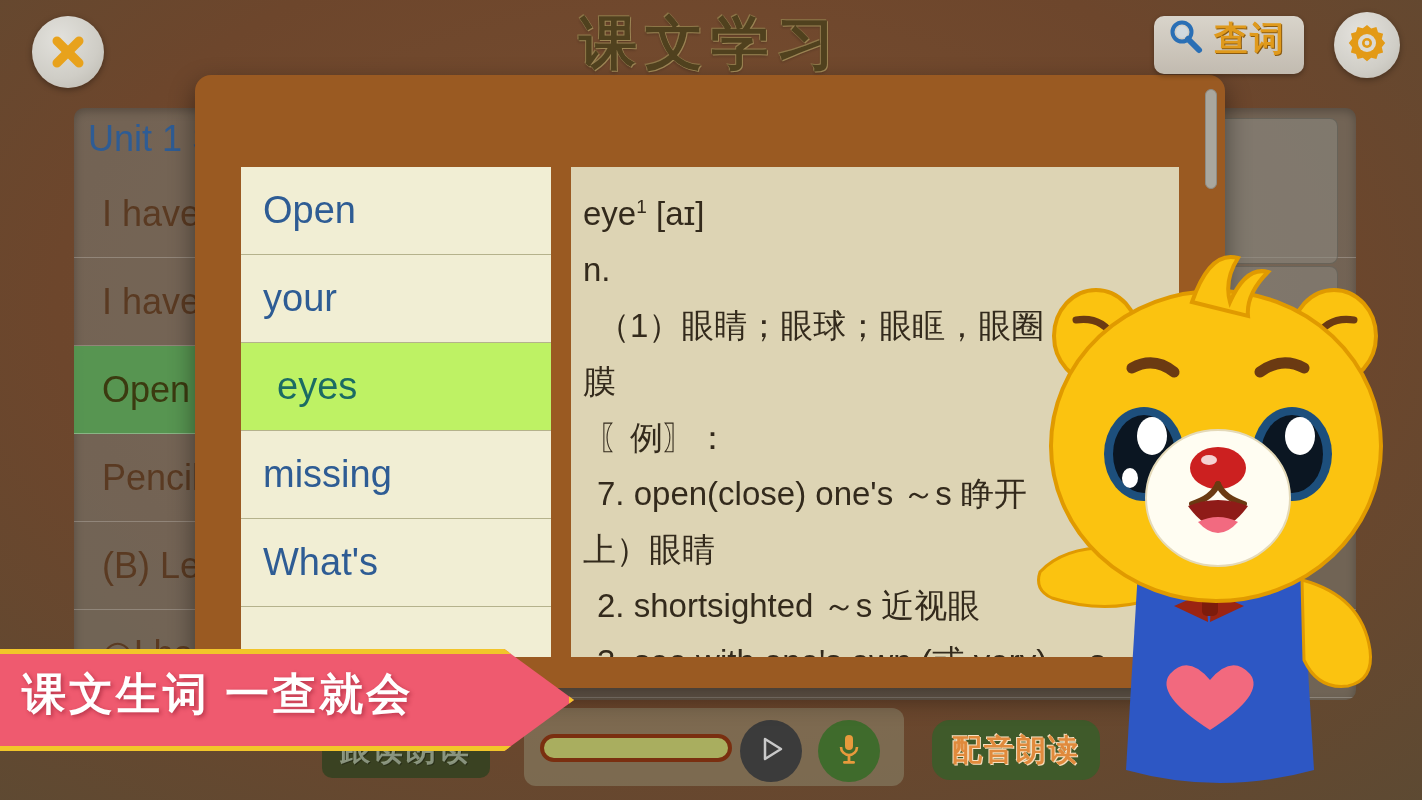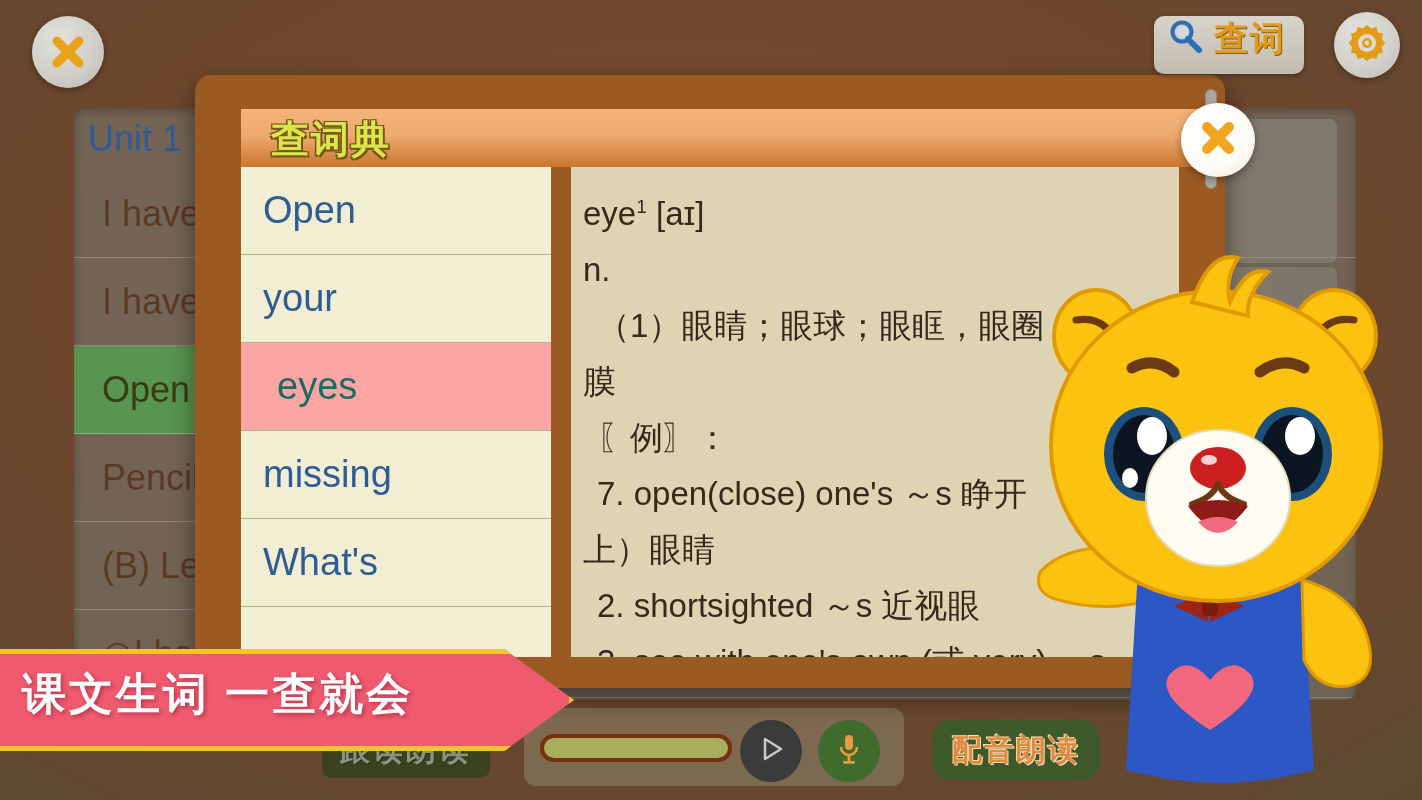--- a/index.html
+++ b/index.html
@@ -198,21 +198,21 @@
     background: #f1eed4;
     overflow: hidden;
   }
   .word-item {
     height: 88px; display: flex; align-items: center;
     padding-left: 22px;
     font-size: 38px; color: #2e5c94;
     border-bottom: 1px solid #b5b28c;
     cursor: pointer;
   }
-  .word-item.sel { background: #fca5a5; color: #1b6b63; padding-left: 36px; }
+  .word-item.sel { background: #bef264; color: #1b6b63; padding-left: 36px; }
 
   .def-pane {
     position: absolute; left: 376px; top: 92px;
     width: 608px; height: 490px;
     background: #ddd4b4;
     overflow: hidden;
     padding: 12px 22px 9px 12px;
     cursor: text;
   }
   .def-line {
@@ -309,20 +309,21 @@
       <span>
         <svg width="44" height="44" viewBox="0 0 44 44">
           <g stroke="#e8a21c" stroke-width="9" stroke-linecap="round">
             <line x1="11" y1="11" x2="33" y2="33"></line>
             <line x1="33" y1="11" x2="11" y2="33"></line>
           </g>
         </svg>
       </span>
     </div>
 
+    <div class="app-title">课文学习</div>
 
     <div class="btn-lookup">
       <span>
         <svg width="40" height="40" viewBox="0 0 40 40">
           <circle cx="16" cy="15" r="9.5" fill="none" stroke="#2a6fb5" stroke-width="4"></circle>
           <circle cx="16" cy="15" r="6" fill="#cfe3f5" opacity=".55"></circle>
           <line x1="22" y1="22" x2="33" y2="33" stroke="#2a6fb5" stroke-width="6" stroke-linecap="round"></line>
         </svg>
       </span>
       <span class="lbl">查词</span>
@@ -335,33 +336,20 @@
           <circle cx="22" cy="22" r="9" fill="#dcdad3"></circle>
           <circle cx="22" cy="22" r="5" fill="#e39a16"></circle>
           <circle cx="22" cy="22" r="2.4" fill="#dcdad3"></circle>
         </svg>
       </span>
     </div>
   </div>
 
   <div class="dict-dialog">
 
-    <div class="dict-header">
-      <div class="ttl">查词典</div>
-      <div class="btn-dialog-close">
-        <span>
-          <svg width="46" height="46" viewBox="0 0 46 46">
-            <g stroke="#f2a51e" stroke-width="10" stroke-linecap="round">
-              <line x1="12" y1="12" x2="34" y2="34"></line>
-              <line x1="34" y1="12" x2="12" y2="34"></line>
-            </g>
-          </svg>
-        </span>
-      </div>
-    </div>
 
     <div class="word-list">
       <div class="word-item">Open</div>
       <div class="word-item">your</div>
       <div class="word-item sel">eyes</div>
       <div class="word-item">missing</div>
       <div class="word-item">What's</div>
     </div>
 
     <div class="def-pane">

